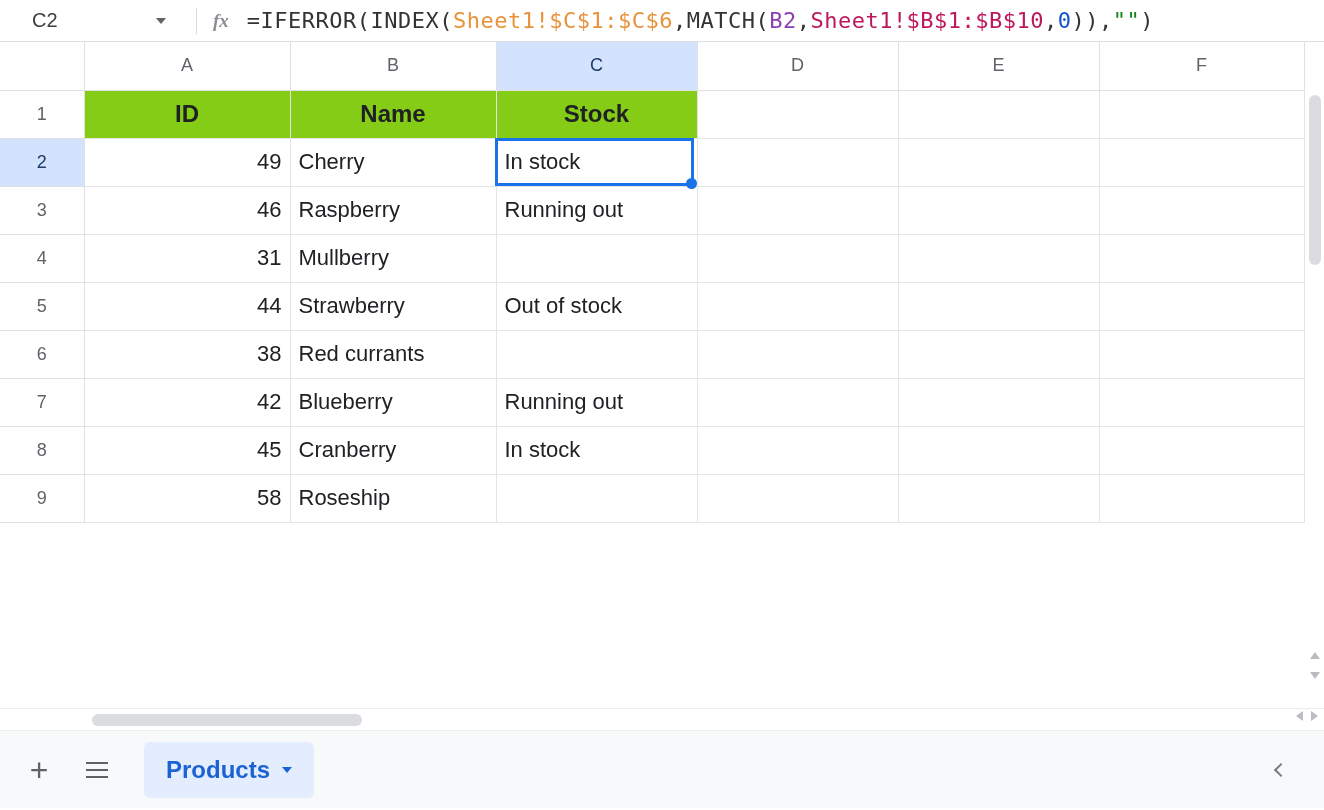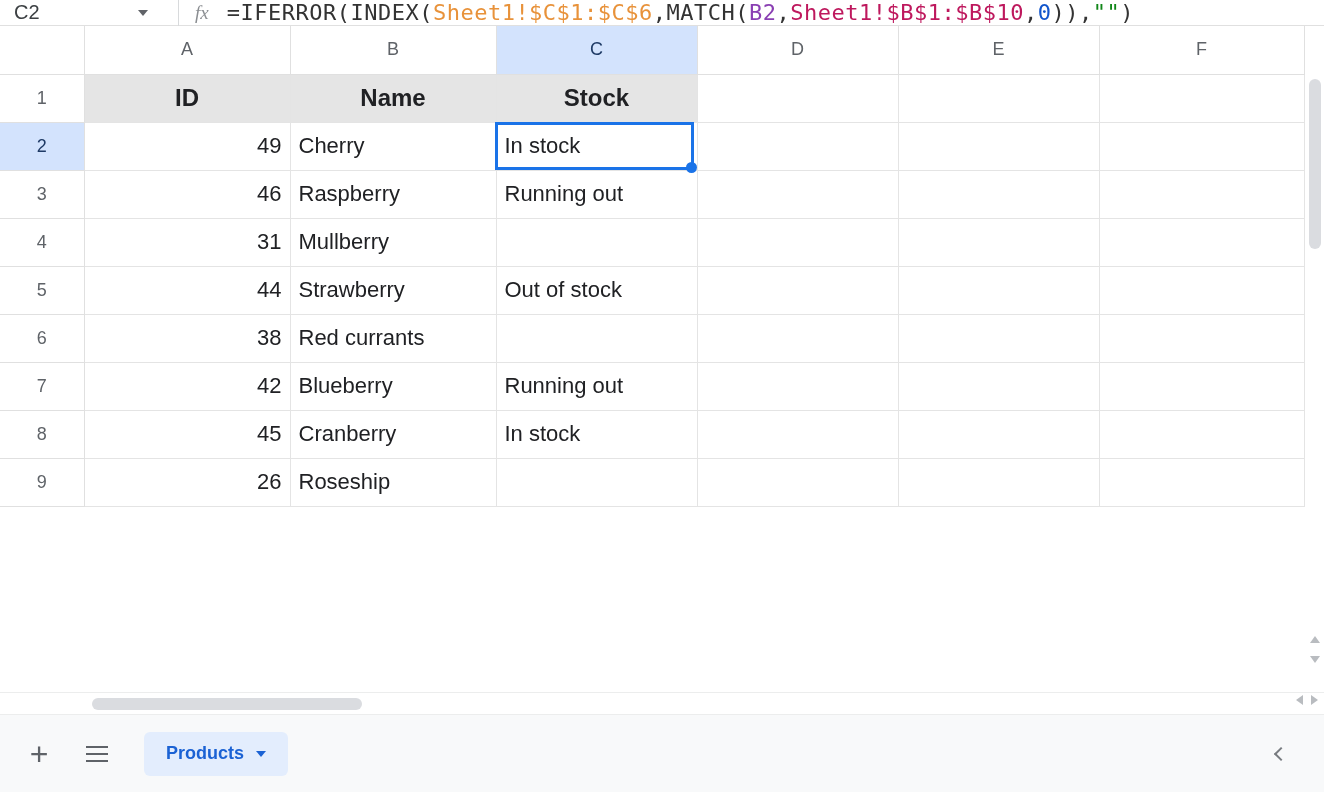--- a/index.html
+++ b/index.html
@@ -2,24 +2,24 @@
 <html><head>
 <meta charset="utf-8">
 <style>
   * { box-sizing: border-box; margin: 0; padding: 0; }
   html, body { width: 1324px; height: 810px; font-family: Arial, sans-serif; background: #fff; overflow: hidden; }
   
   
   .formula-bar {
     display: flex;
     align-items: center;
-    height: 26px;
+    height: 42px;
     border-bottom: 1px solid #e0e0e0;
     font-size: 20px;
-    padding: 0 8px;
+    padding: 0 26px;
     position: relative;
   }
   .name-box {
     width: 150px;
     display: flex;
     align-items: center;
     justify-content: space-between;
     padding: 0 10px 0 6px;
     color: #3c4043;
     font-size: 20px;
@@ -33,20 +33,21 @@
   }
   .divider-v {
     width: 1px; height: 26px; background: #d8dadc; margin: 0 16px 0 20px;
   }
   .fx-icon {
     font-style: italic;
     color: #8b8e92;
     font-size: 19px;
     margin-right: 18px;
     font-family: Georgia, serif;
+    font-weight: bold;
   }
   .formula-text {
     font-family: "Consolas", "Menlo", monospace;
     font-size: 22px;
     letter-spacing: 0.5px;
     color: #333;
     white-space: pre;
   }
   .fn { color: #333; }
   .ref1 { color: #e8923a; }
@@ -104,21 +105,21 @@
   td.cell {
     border: 1px solid #e4e4e4;
     height: 48px;
     font-size: 22px;
     padding: 0 8px;
     color: #202124;
     vertical-align: middle;
   }
   td.cell.right { text-align: right; margin-left: 13px; }
   tr.hdr td.cell {
-    background: #e5e5e5;
+    background: #84cc16;
     font-weight: 700;
     text-align: center;
     font-size: 24px;
     border-top: 1px solid #d0d0d0;
   }
   .selection-box {
     position: absolute;
     border: 3px solid #1a73e8;
     pointer-events: none;
     z-index: 5;
@@ -182,24 +183,24 @@
     display:flex;align-items:center;justify-content:center;
     color:#5f6368; font-size:28px; cursor:pointer;
     border-radius: 6px;
   }
   .plus { font-size: 32px; font-weight: 300; line-height: 1; }
   .hamburger {
     display:flex;flex-direction:column;gap:5px;
   }
   .hamburger span{ width:22px;height:2px;background:#5f6368;display:block;}
   .tab {
-    height: 44px;
+    height: 56px;
     padding: 0 22px;
     display:flex;align-items:center;gap:12px;
-    font-size: 18px;
+    font-size: 24px;
     color:#5f6368;
     cursor:pointer;
     border-radius: 6px;
   }
   .tab.active {
     background: #e3edfd;
     color: #1b62d4;
     font-weight: 700;
   }
   .tab .dropdown-arrow { border-top-color: #6b7075; }
@@ -314,21 +315,21 @@
         <td class="rowhead">8</td>
         <td class="cell right">45</td>
         <td class="cell">Cranberry</td>
         <td class="cell">In stock</td>
         <td class="cell"></td>
         <td class="cell"></td>
         <td class="cell"></td>
       </tr>
       <tr>
         <td class="rowhead">9</td>
-        <td class="cell right">26</td>
+        <td class="cell right">58</td>
         <td class="cell">Roseship</td>
         <td class="cell"></td>
         <td class="cell"></td>
         <td class="cell"></td>
         <td class="cell"></td>
       </tr>
     </tbody>
   </table>
 
   <div class="selection-box" style="left:495px; top:96px; width:199px; height:48px;">

